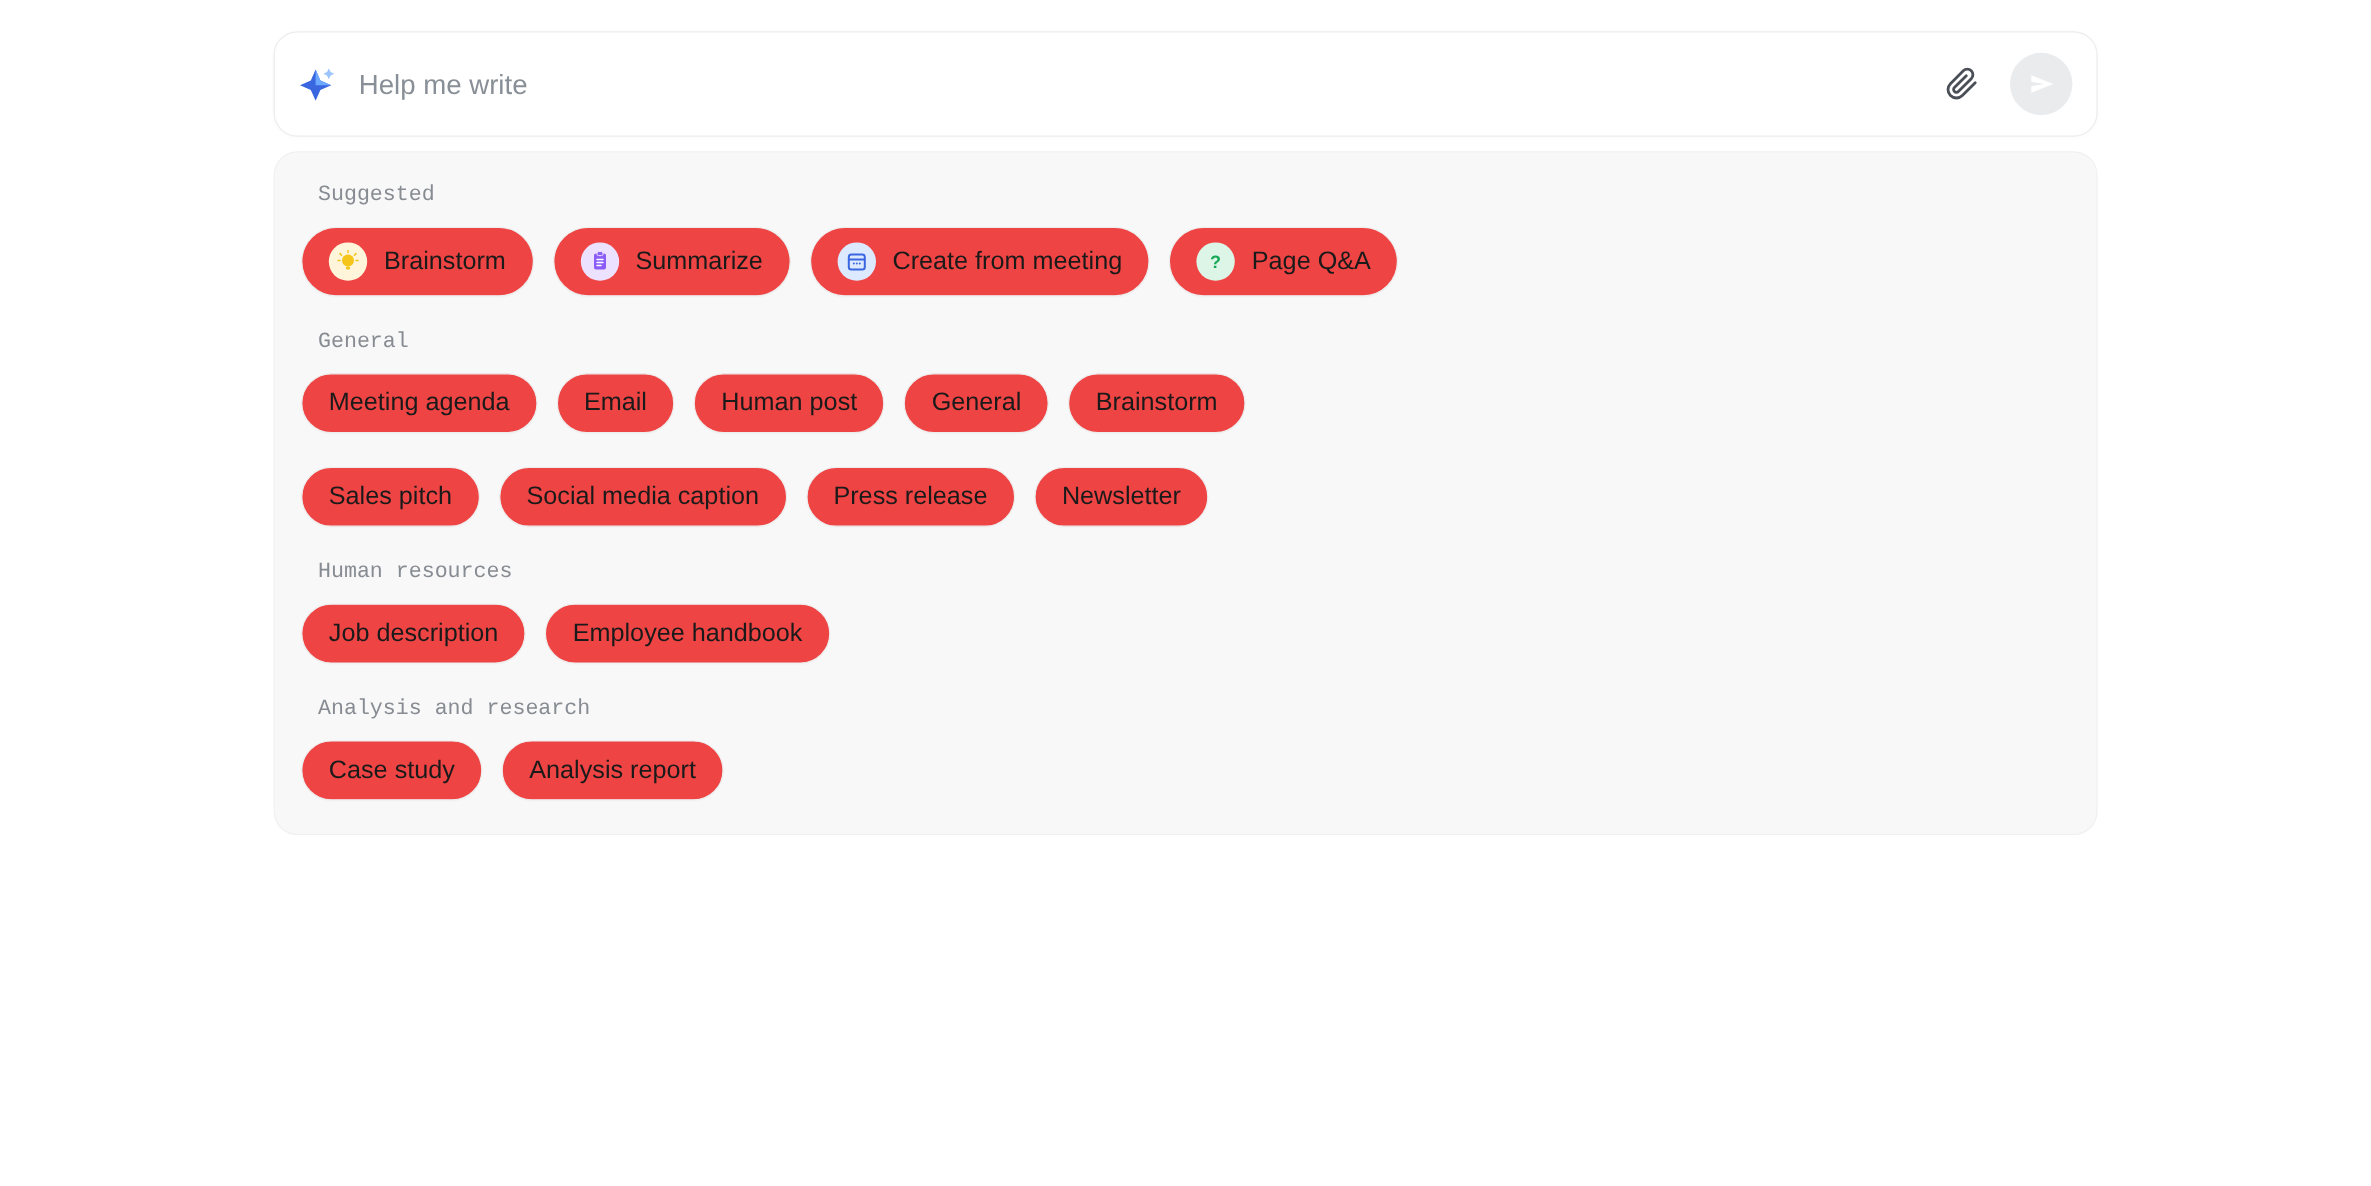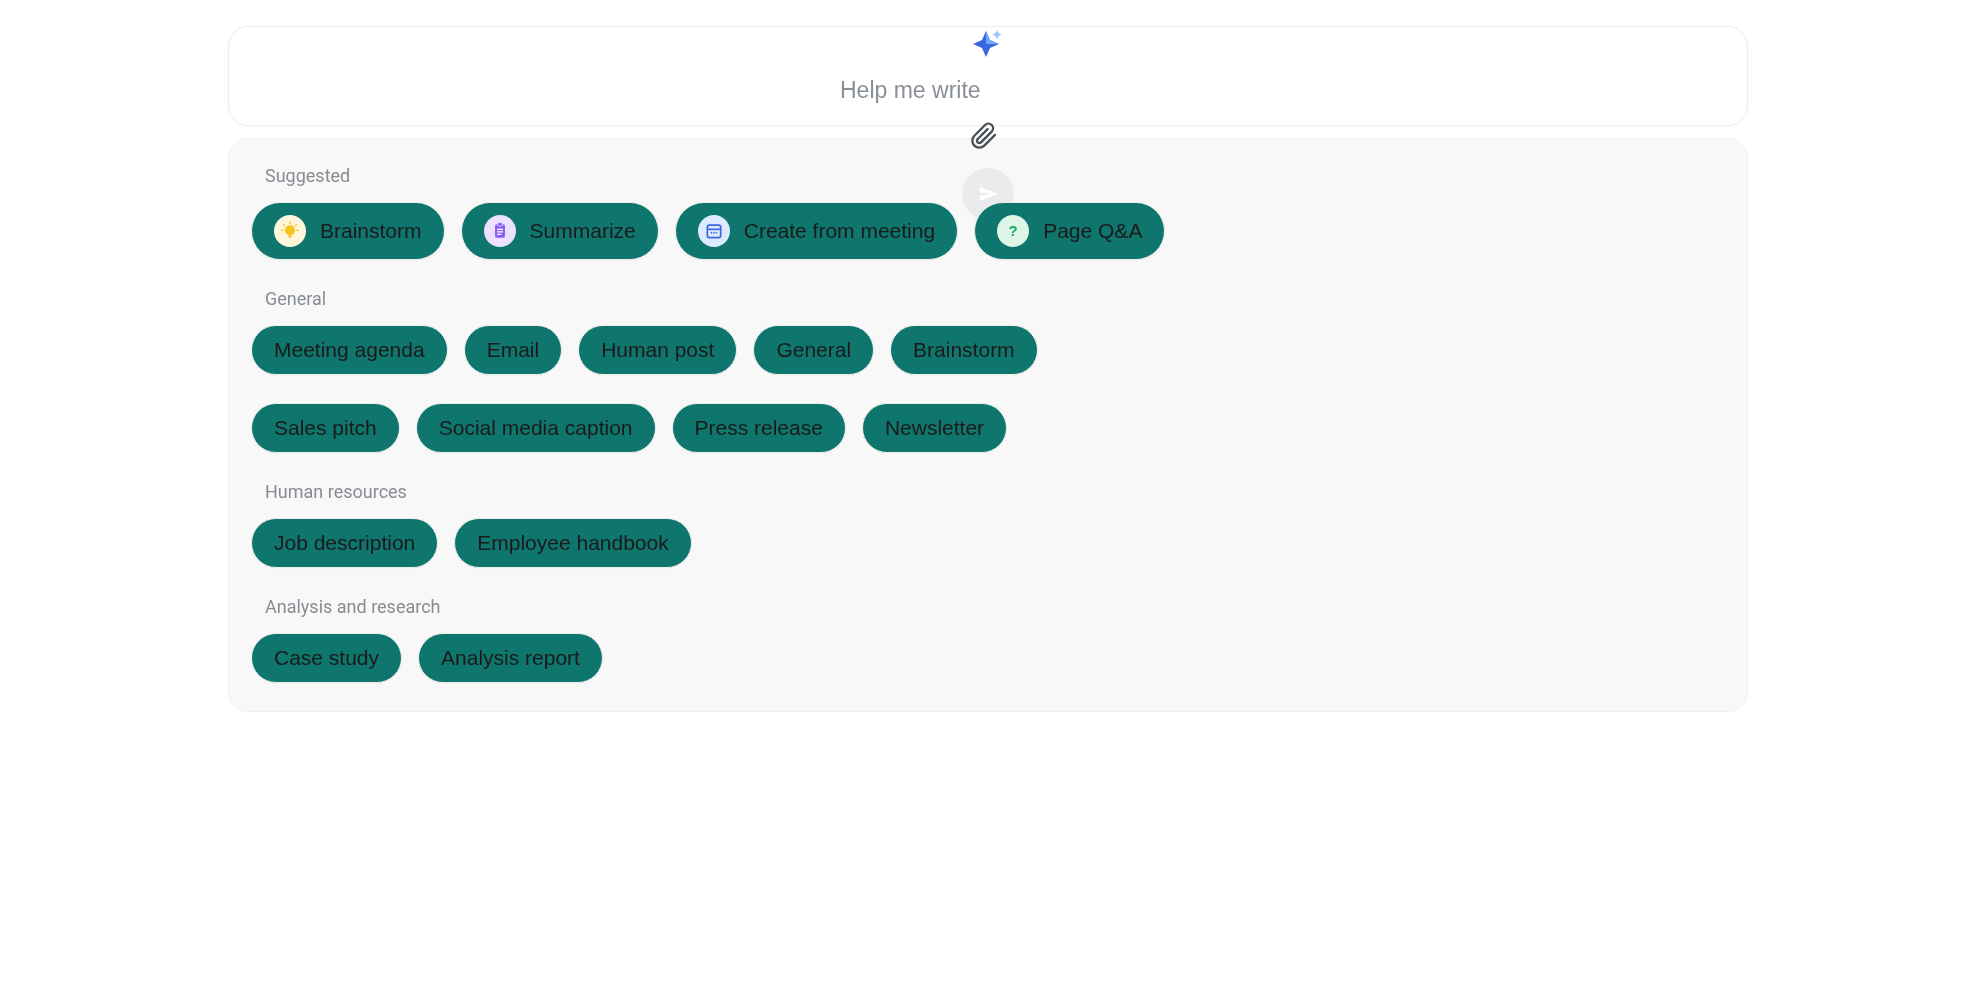--- a/index.html
+++ b/index.html
@@ -13,28 +13,27 @@
       background: #ffffff;
       padding: 26px 228px 0 228px;
       font-size: 16px;
       color: #1a1a1a;
     }
 
     .input-bar {
       display: flex;
       align-items: center;
       width: 100%;
-      height: 100px;
+      height: 88px;
       background: #ffffff;
       border: 1px solid #ececec;
       border-radius: 20px;
       padding: 0 20px;
       box-shadow: 0 1px 4px rgba(0,0,0,0.02);
       gap: 18px;
-      flex-direction: column;
     }
 
     .ai-icon {
       width: 32px;
       height: 32px;
       position: relative;
       flex-shrink: 0;
     }
 
     .prompt-input {
@@ -86,32 +85,33 @@
     .section {
       margin-bottom: 28px;
     }
 
     .section-title {
       font-size: 18px;
       color: #878c93;
       font-weight: 400;
       margin-bottom: 16px;
       padding-left: 14px;
+      font-family: Liberation Mono, monospace;
     }
 
     .chips {
       display: flex;
       flex-wrap: wrap;
       gap: 16px;
     }
 
     .chip {
       display: inline-flex;
       align-items: center;
-      background: #0f766e;
+      background: #ef4444;
       border: 1px solid #ededed;
       border-radius: 999px;
       padding: 12px 22px;
       font-size: 21px;
       font-weight: 500;
       color: #1a1a1a;
       cursor: pointer;
       gap: 14px;
       box-shadow: 0 1px 1px rgba(0,0,0,0.02);
     }

